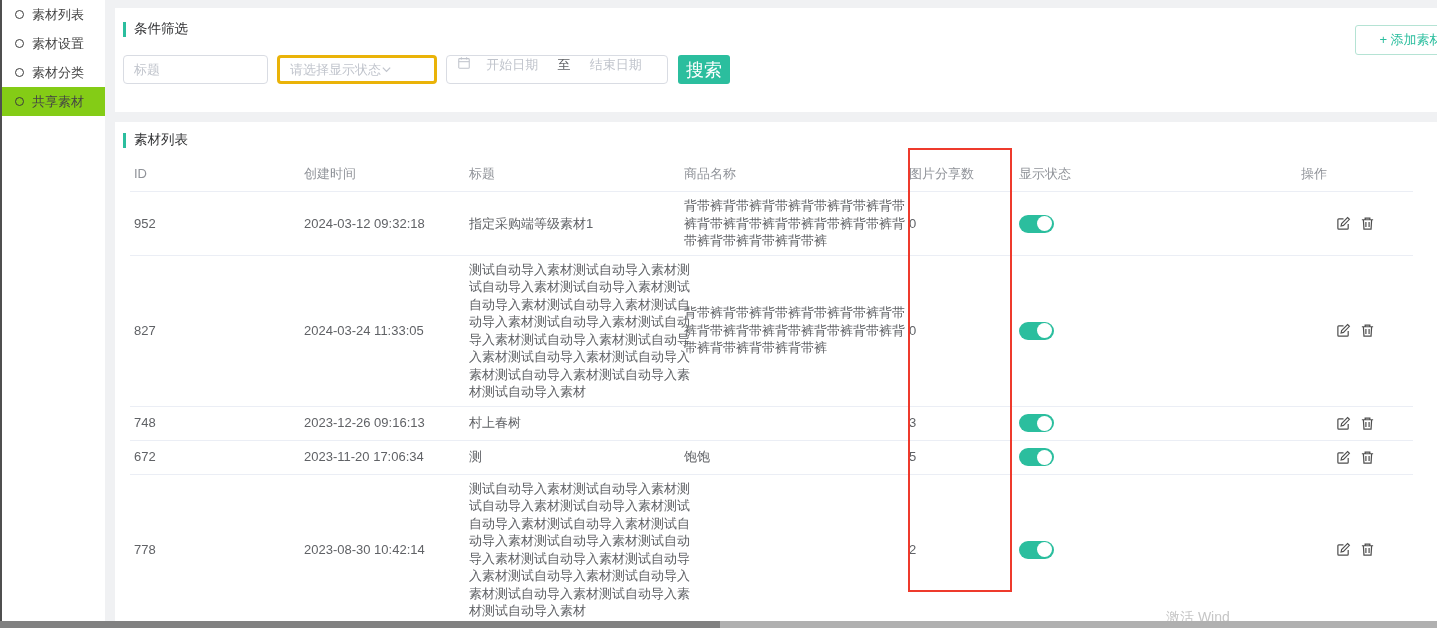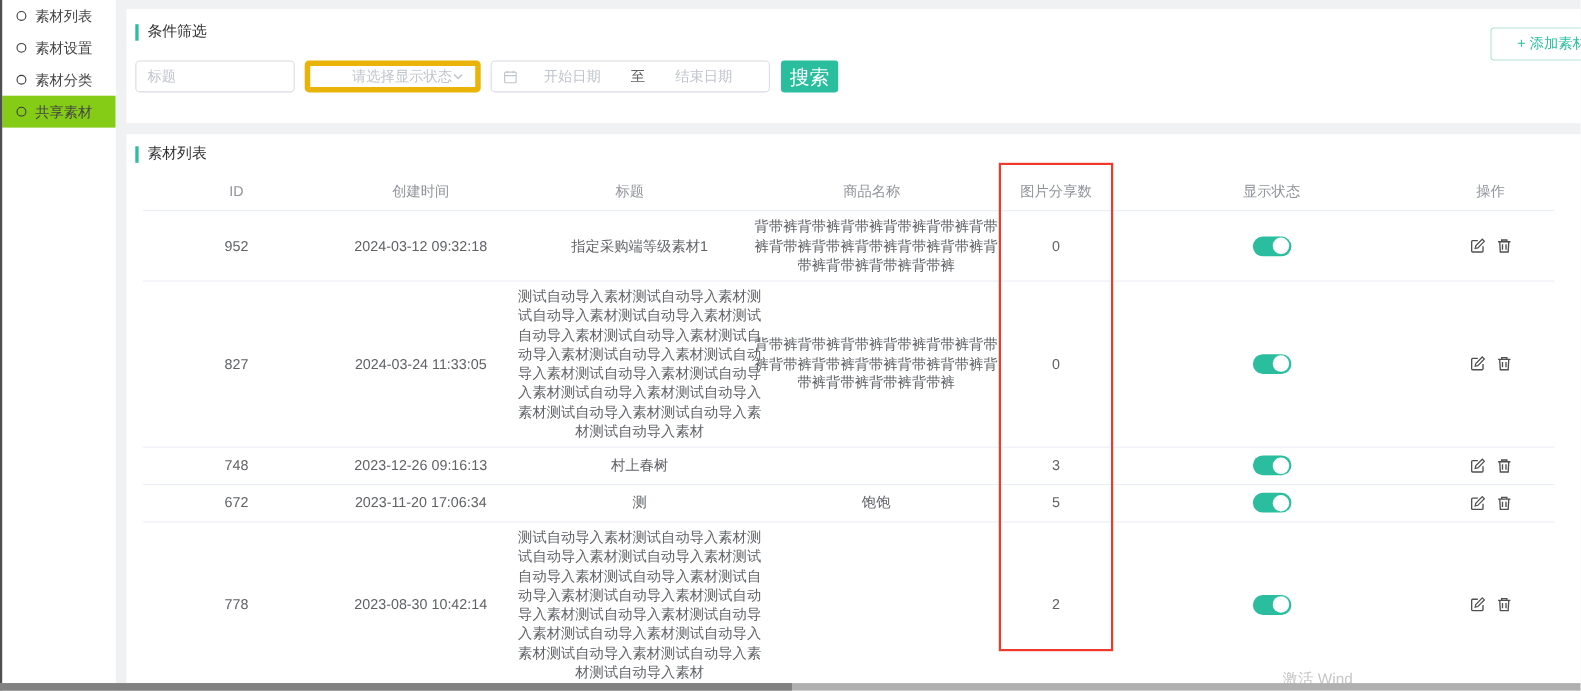--- a/index.html
+++ b/index.html
@@ -23,41 +23,41 @@
   .section-title { display:flex; align-items:center; padding:12px 0 0 8px; }
   .green-bar { width:3px; height:15px; background:#2bbe9e; margin-right:8px; }
   .section-title span { font-size:13.5px; font-weight:normal; color:#303133; }
   
   .filter-row { position:absolute; left:8px; top:47px; display:flex; align-items:center; }
   .inp { height:29px; border:1px solid #d9dce3; border-radius:4px; background:#fff;
     font-size:13px; color:#606266; padding:0 10px; outline:none;
     font-family:"Liberation Sans","DejaVu Sans",sans-serif; }
   .inp::placeholder { color:#c0c4cc; }
   .inp-title { width:145px; }
-  .select-box { width:160px; height:29px; border:5px solid #eab308; border-radius:4px;
-    margin-left:9px; display:flex; align-items:center; justify-content:flex-end;
+  .select-box { width:160px; height:29px; border:3px solid #eab308; border-radius:4px;
+    margin-left:9px; display:flex; align-items:center; justify-content:flex-start;
     padding:0 10px; cursor:pointer; }
   .select-box .ph { font-size:13px; color:#c0c4cc; }
-  .date-box { width:254px; height:29px; border:1px solid #d9dce3; border-radius:4px;
-    margin-left:9px; display:flex; align-items:center; padding:0 10px; }
+  .date-box { width:222px; height:29px; border:1px solid #d9dce3; border-radius:4px;
+    margin-left:9px; display:flex; padding:0 10px; }
   .date-box .ph { font-size:13px; color:#c0c4cc; flex:1; text-align:center; cursor:text; }
   .date-box .to { font-size:13px; color:#606266; padding:0 4px; }
   .btn-search { margin-left:10px; width:52px; height:29px; background:#2bbe9e; color:#fff;
     border:none; border-radius:3px; font-size:18px; cursor:pointer;
     font-family:"Liberation Sans","DejaVu Sans",sans-serif; }
   .btn-add { position:absolute; left:1355px; top:25px; width:112px; height:30px; background:#fff;
     border:1px solid #b5e3d4; border-radius:3px; color:#2bbe9e; font-size:13px; cursor:pointer; z-index:6;
     font-family:"Liberation Sans","DejaVu Sans",sans-serif; }
   
   .tbl { margin-left:15px; width:1283px; }
   .trow { display:grid; grid-template-columns:170px 165px 215px 225px 110px 282px 116px;
     border-bottom:1px solid #ebeef5; align-items:center; min-height:34px; }
   .thead { height:35px; }
   .thead .cell { color:#909399; }
-  .cell { text-align:center; font-size:13px; color:#606266; line-height:17.5px; padding:5px 4px; }
+  .cell { text-align:left; font-size:13px; color:#606266; line-height:17.5px; padding:5px 4px; }
   .wrap225 { width:225px; justify-self:center; margin:0 auto; word-break:break-all; }
   .col-title .wrap225 { width:225px; }
   
   .toggle { width:35px; height:18px; border-radius:9px; background:#2bbe9e; position:relative;
     display:inline-block; vertical-align:middle; cursor:pointer; }
   .toggle::after { content:""; position:absolute; right:2px; top:1.5px; width:15px; height:15px;
     border-radius:50%; background:#fff; }
   .actions { display:flex; justify-content:center; gap:9px; }
   .icon-btn { width:15px; height:15px; cursor:pointer; display:inline-block; }
   

